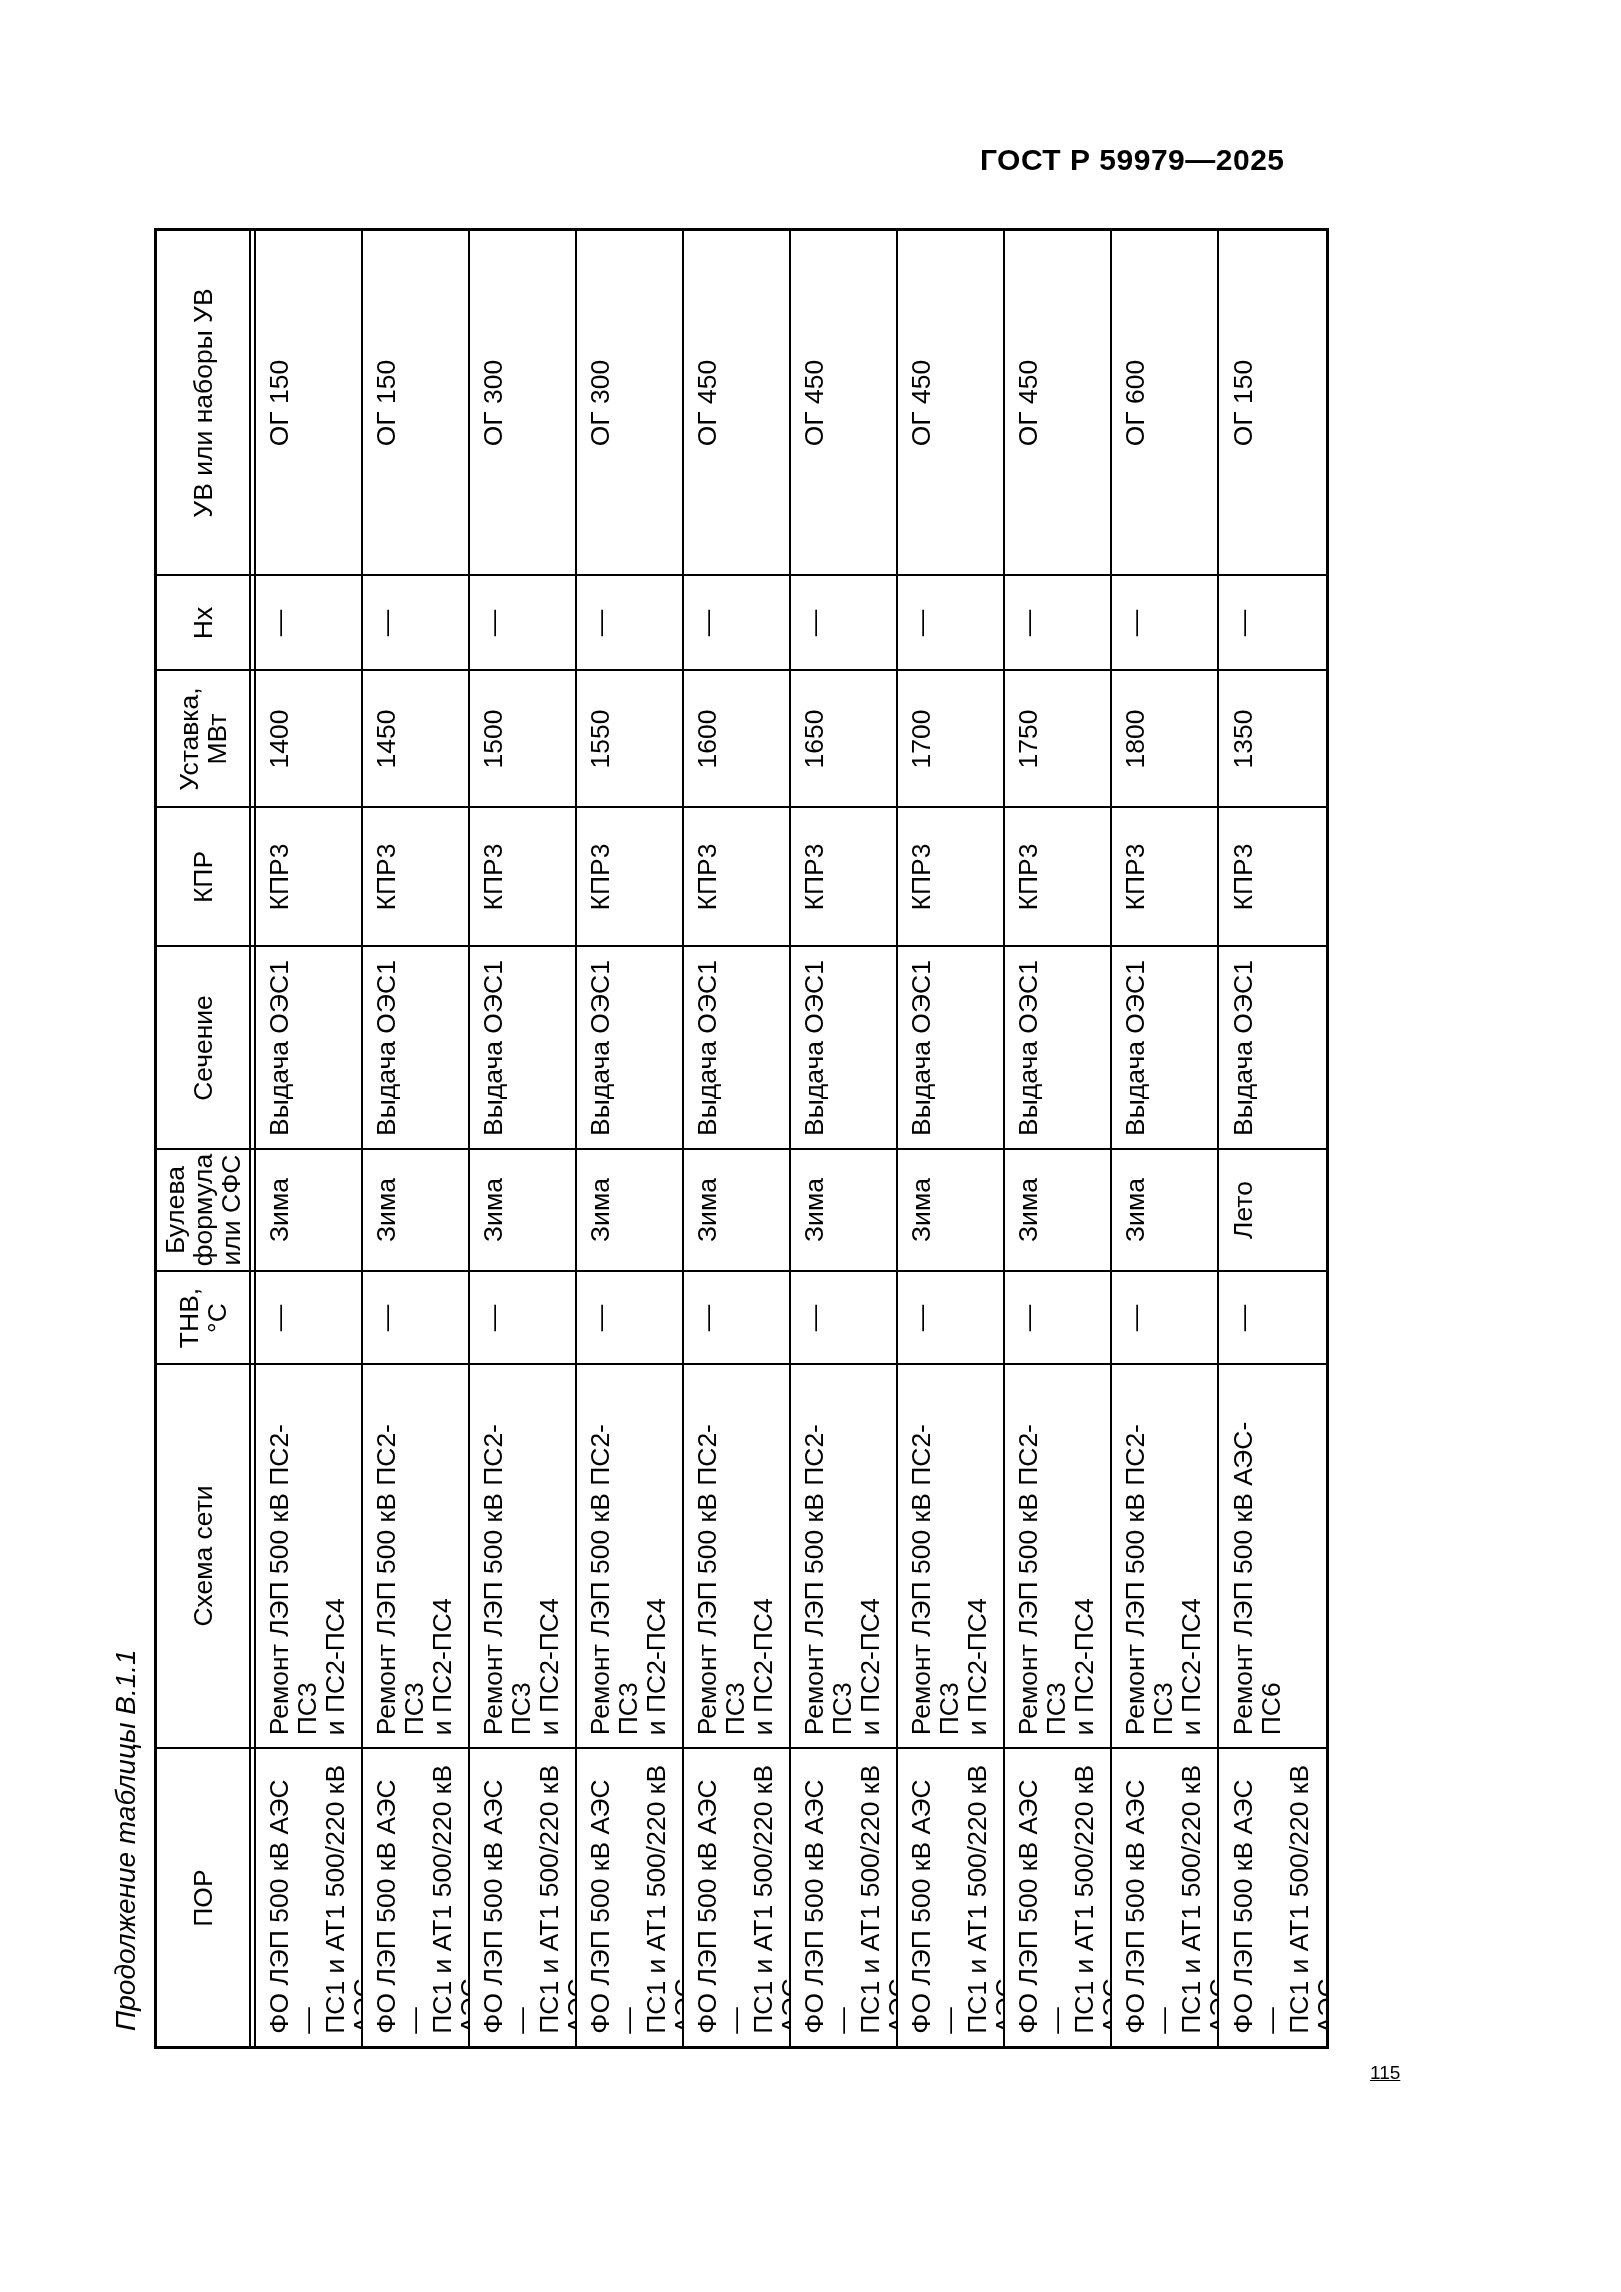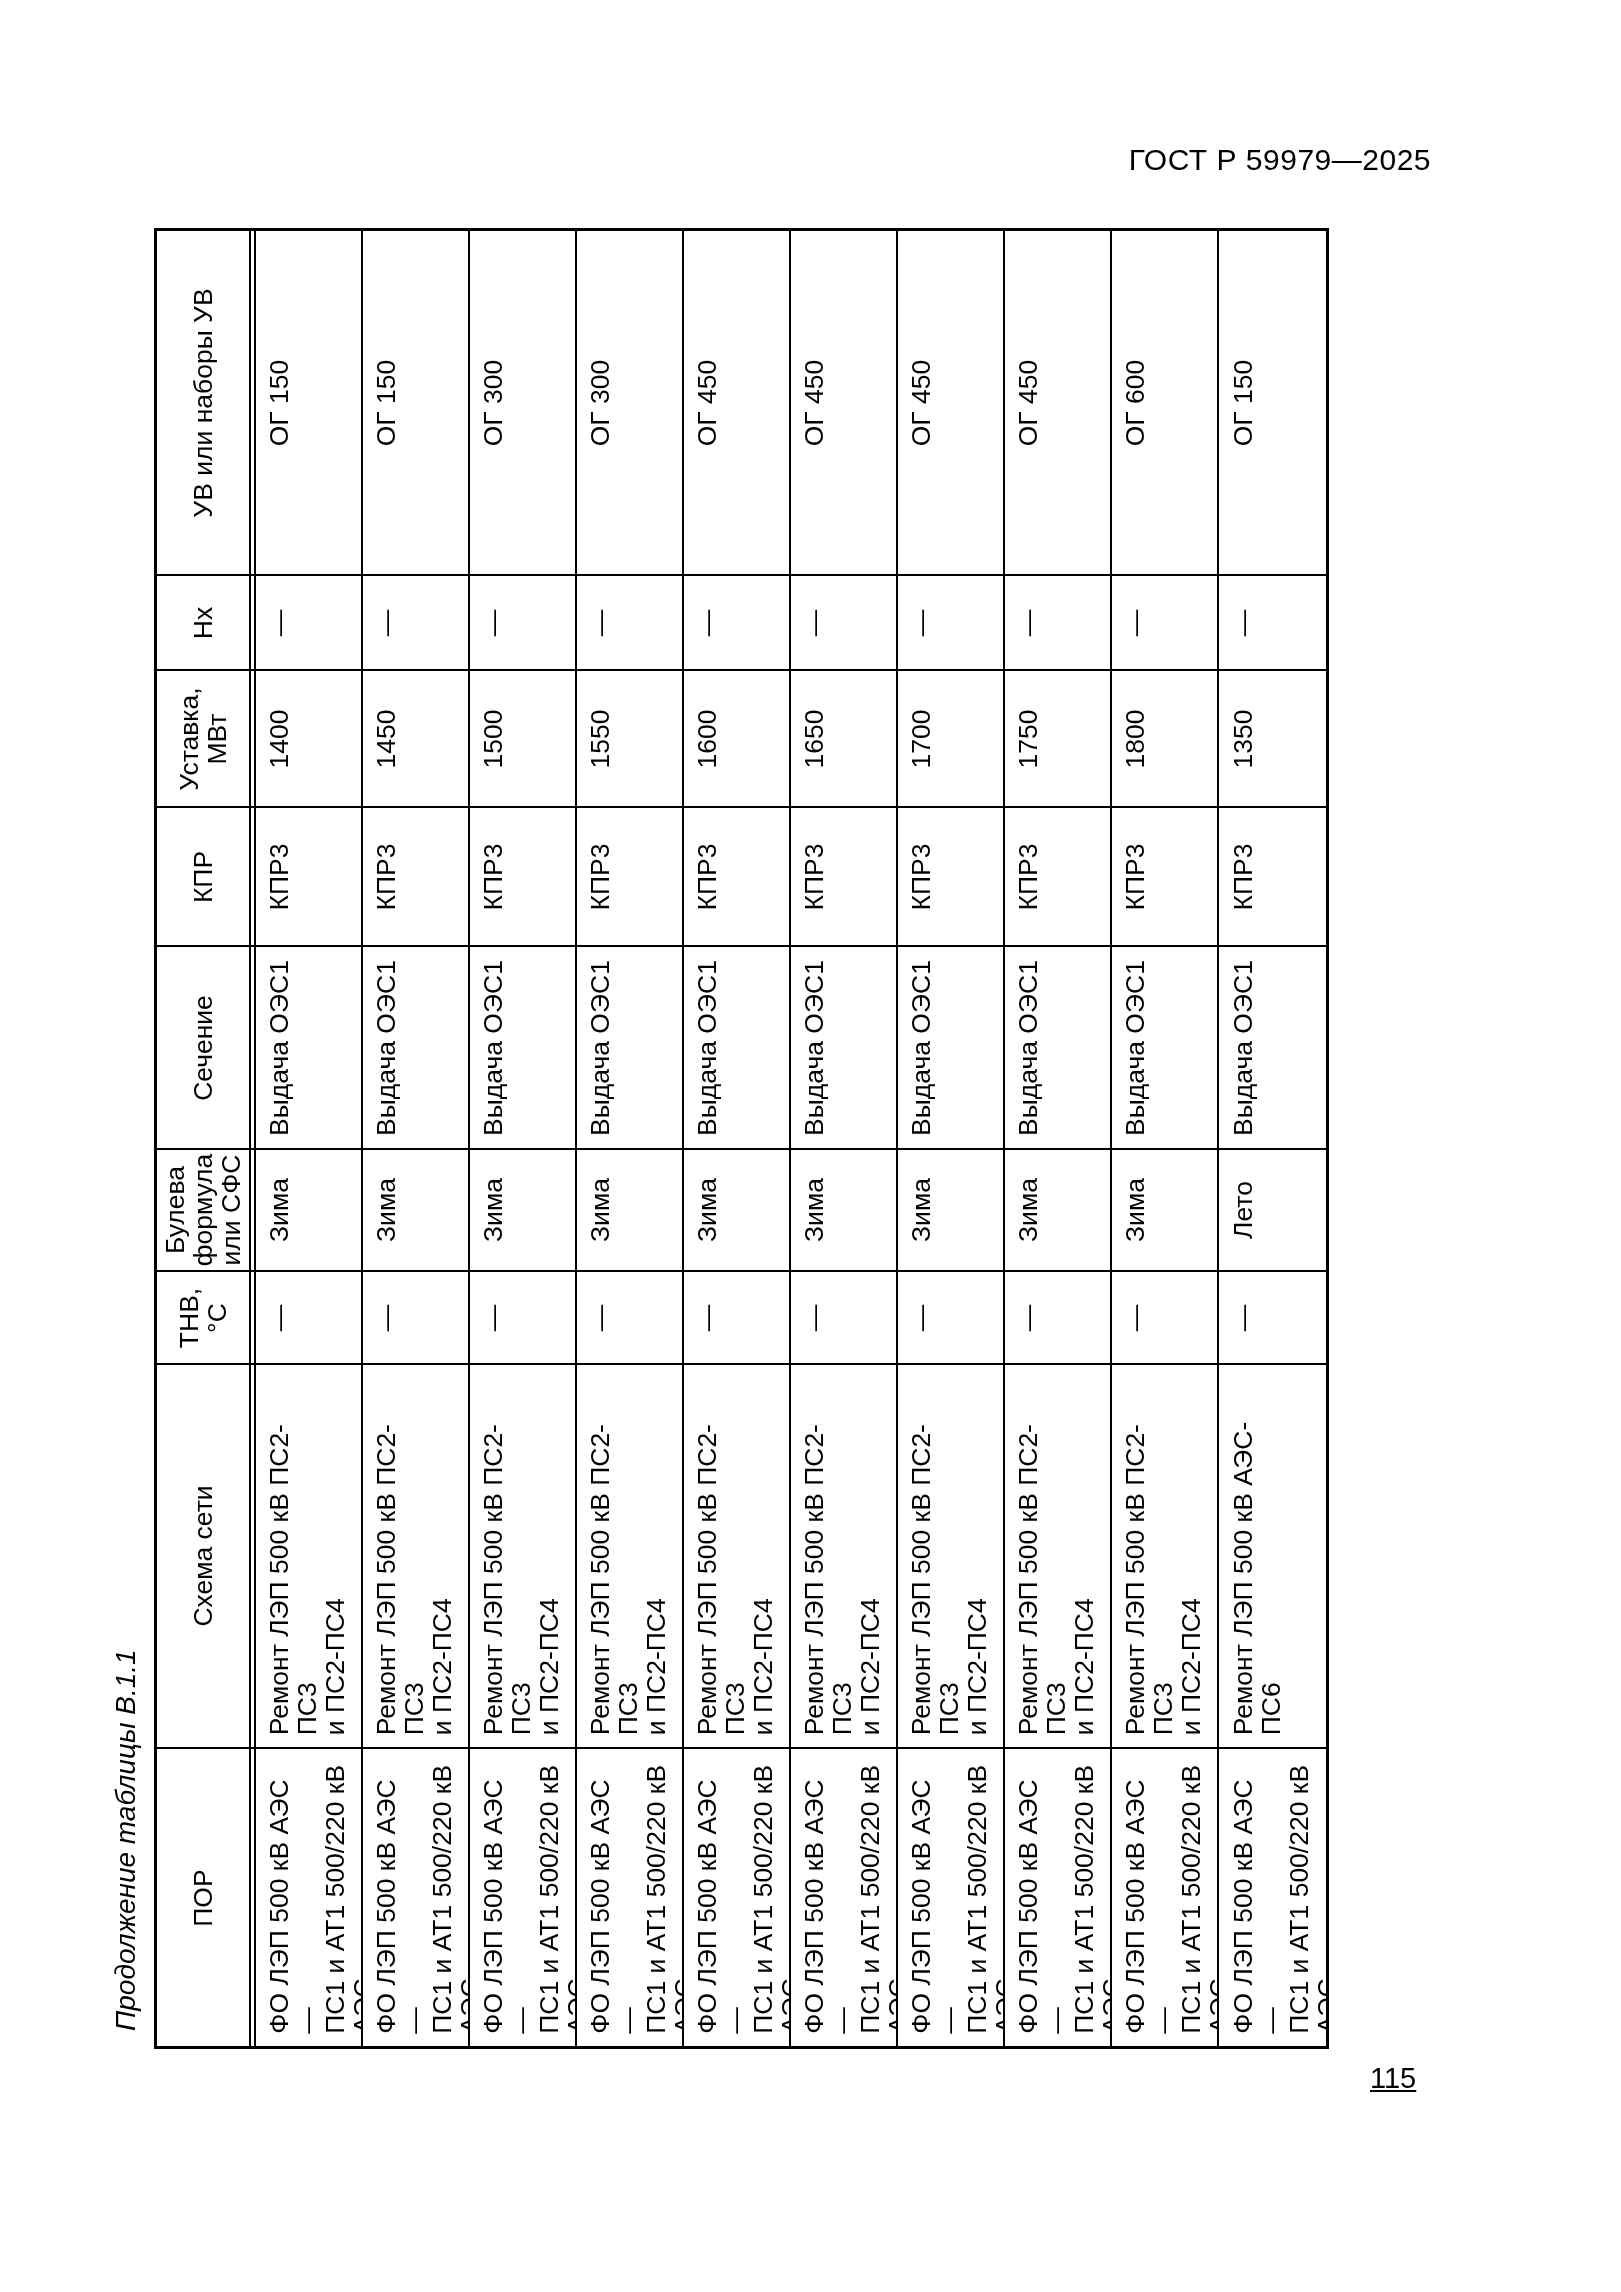--- a/index.html
+++ b/index.html
@@ -6,32 +6,31 @@
   .page{
     position:relative;
     width:1621px;height:2293px;
     background:#ffffff;
     font-family:"Liberation Sans", sans-serif;
     color:#000;
     overflow:hidden;
   }
   .doc-header{
     position:absolute;top:143px;left:980px;width:451px;
-    text-align:right;
-    font-size:30px;font-weight:normal;letter-spacing:0.5px;
+    font-size:30px;font-weight:bold;letter-spacing:0.5px;
     white-space:nowrap;
   }
   .caption{
     position:absolute;left:110px;top:2031px;
     transform:rotate(-90deg);transform-origin:0 0;
     font-size:28px;font-style:italic;white-space:nowrap;
   }
   .pagenum{
     position:absolute;left:1370px;top:2062px;
-    font-size:29px;
+    font-size:19px;
     text-decoration:underline;
   }
   .gtable{
     position:absolute;left:154px;top:228px;
     display:grid;
     grid-template-columns:94px 4.9px repeat(10,107px);
     grid-template-rows:345px 95px 137px 139px 203px 122px 93px 384px 297px;
     border:3.9px solid #000;
     background:#fff;
   }

